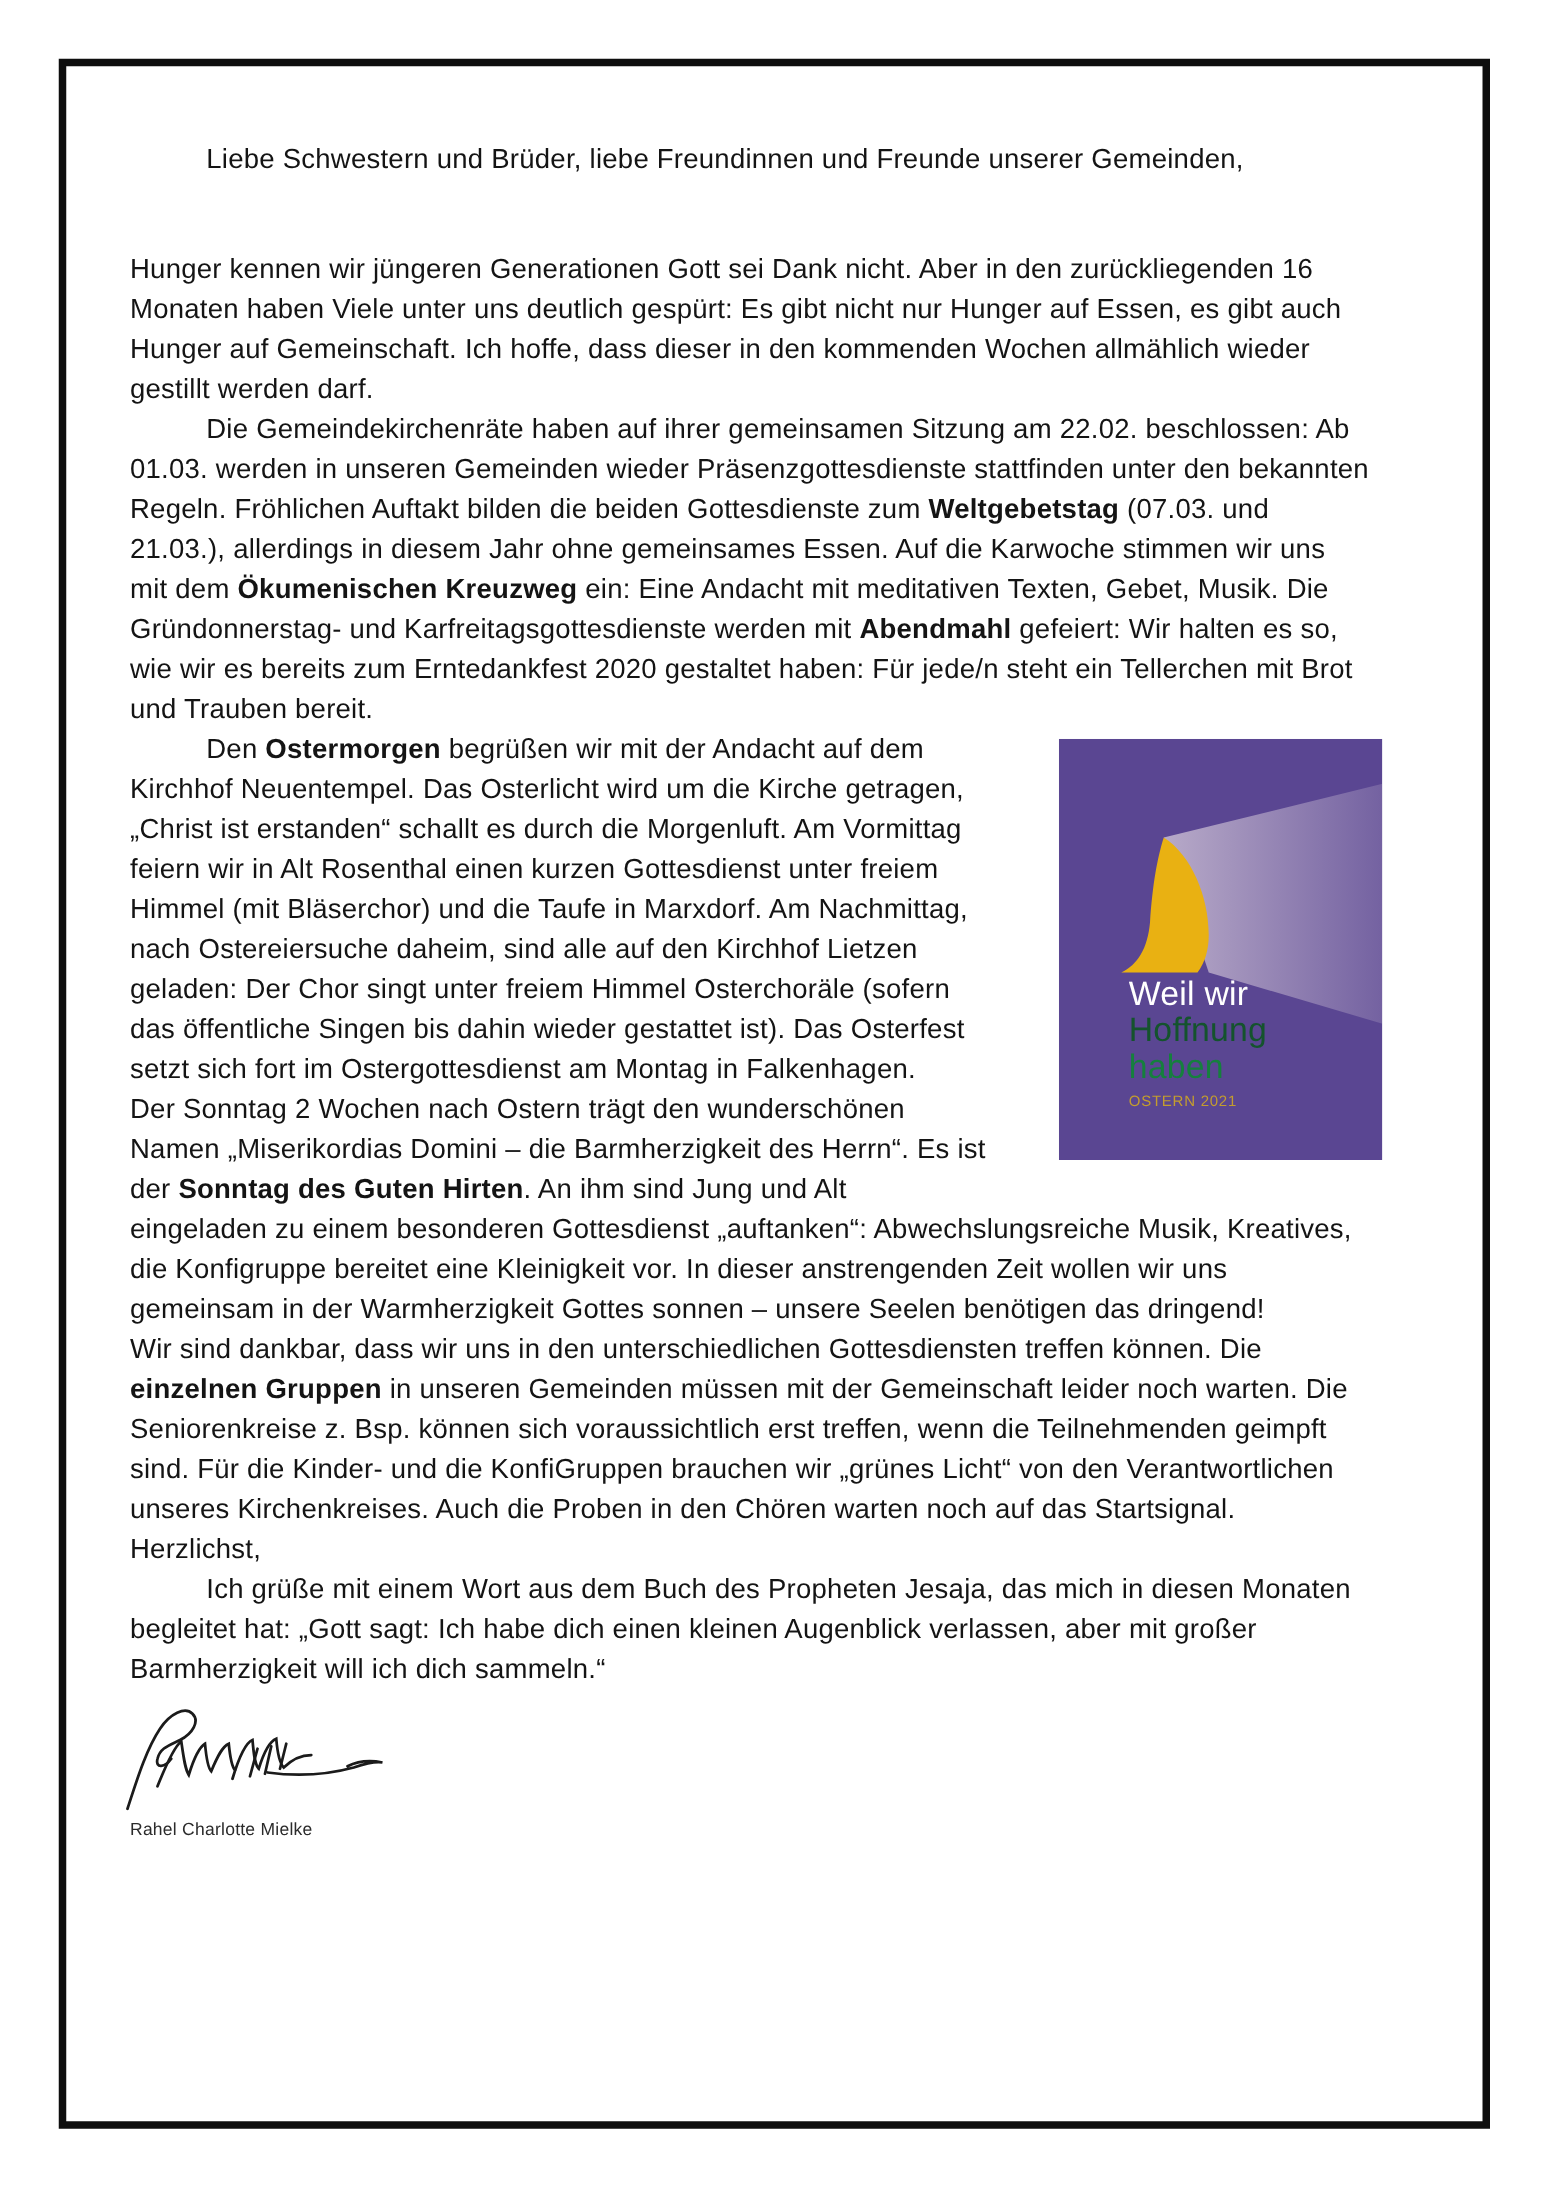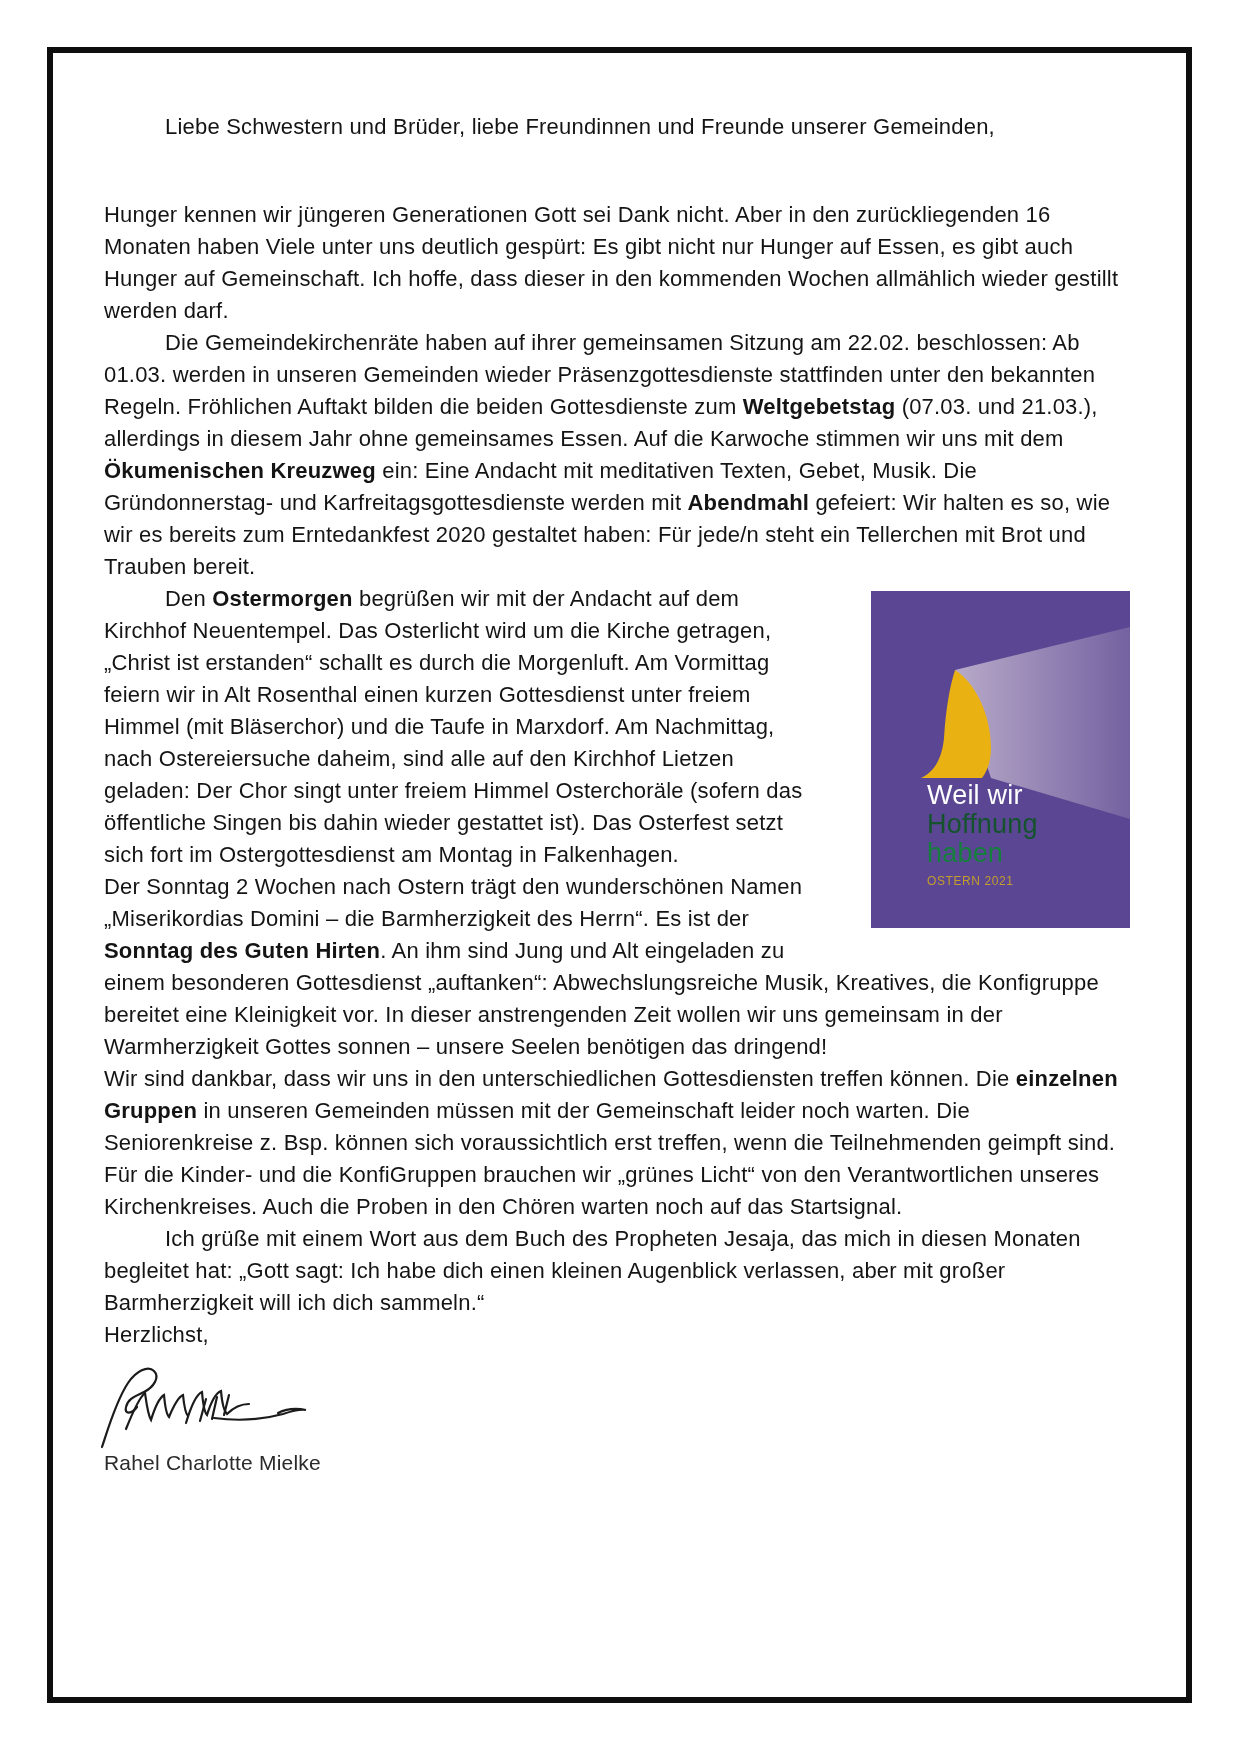--- a/index.html
+++ b/index.html
@@ -13,21 +13,21 @@
   .page-frame {
     position: absolute;
     left: 47px; top: 47px;
     width: 1145px; height: 1656px;
     border: 6px solid #0e0e0e;
     box-sizing: border-box;
     overflow: hidden;
     background: #ffffff;
   }
   .content {
-    padding: 58px 66px 0 51px;
+    padding: 58px 90px 0 51px;
     color: #141414;
     font-size: 22px;
     line-height: 32px;
     letter-spacing: 0.2px;
   }
   .greeting {
     margin: 0 0 56px 0;
     text-indent: 61px;
   }
   p.body-par { margin: 0; }
@@ -58,21 +58,21 @@
     font-size: 12px;
     line-height: 20px;
     margin-top: 3px;
     letter-spacing: 0.6px;
   }
 
   .closing { margin: 53px 0 0 0; }
   .signature-svg { display: block; margin: 12px 0 0 -8px; }
   .signature-name {
     margin-top: 2px;
-    font-size: 21px;
+    font-size: 14px;
     line-height: 24px;
     letter-spacing: 0.2px;
     color: #2b2b2b;
   }
 </style>
 </head>
 <body>
 
 <div class="page-frame">
   <div class="content">
@@ -102,23 +102,23 @@
         <div class="eg-sub" style="color:#c49d2e">OSTERN 2021</div>
       </div>
     </div>
 
     <p class="body-par indent"><span>Den </span><span class="bold">Ostermorgen</span><span> begrüßen wir mit der Andacht auf dem Kirchhof Neuentempel. Das Osterlicht wird um die Kirche getragen, „Christ ist erstanden“ schallt es durch die Morgenluft. Am Vormittag feiern wir in Alt Rosenthal einen kurzen Gottesdienst unter freiem Himmel (mit Bläserchor) und die Taufe in Marxdorf. Am Nachmittag, nach Ostereiersuche daheim, sind alle auf den Kirchhof Lietzen geladen: Der Chor singt unter freiem Himmel Osterchoräle (sofern das öffentliche Singen bis dahin wieder gestattet ist). Das Osterfest setzt sich fort im Ostergottesdienst am Montag in Falkenhagen.</span></p>
 
     <p class="body-par"><span>Der Sonntag 2 Wochen nach Ostern trägt den wunderschönen Namen „Miserikordias Domini – die Barmherzigkeit des Herrn“. Es ist der </span><span class="bold">Sonntag des Guten Hirten</span><span>. An ihm sind Jung und Alt eingeladen zu einem besonderen Gottesdienst „auftanken“: Abwechslungsreiche Musik, Kreatives, die Konfigruppe bereitet eine Kleinigkeit vor. In dieser anstrengenden Zeit wollen wir uns gemeinsam in der Warmherzigkeit Gottes sonnen – unsere Seelen benötigen das dringend!</span></p>
 
     <p class="body-par"><span>Wir sind dankbar, dass wir uns in den unterschiedlichen Gottesdiensten treffen können. Die </span><span class="bold">einzelnen Gruppen</span><span> in unseren Gemeinden müssen mit der Gemeinschaft leider noch warten. Die Seniorenkreise z. Bsp. können sich voraussichtlich erst treffen, wenn die Teilnehmenden geimpft sind. Für die Kinder- und die KonfiGruppen brauchen wir „grünes Licht“ von den Verantwortlichen unseres Kirchenkreises. Auch die Proben in den Chören warten noch auf das Startsignal.</span></p>
 
+    <p class="body-par closing">Herzlichst,</p>
+
     <p class="body-par indent"><span>Ich grüße mit einem Wort aus dem Buch des Propheten Jesaja, das mich in diesen Monaten begleitet hat: „Gott sagt: Ich habe dich einen kleinen Augenblick verlassen, aber mit großer Barmherzigkeit will ich dich sammeln.“</span></p>
-
-    <p class="body-par closing">Herzlichst,</p>
 
     <svg class="signature-svg" width="230" height="86" viewBox="0 0 230 86" xmlns="http://www.w3.org/2000/svg">
       <g fill="none" stroke="#1b1b1b" stroke-width="2.2" stroke-linecap="round">
         <path d="M6,84 C12,66 20,38 32,20 C40,8 52,2 58,8 C64,14 58,24 48,29 C40,33 32,35 30,44 C28,52 36,51 41,44"></path>
         <path d="M30,66 C38,46 44,34 49,30 C51,44 52,52 55,57 C59,44 63,35 68,32 C69,43 70,51 73,54 C78,42 82,34 87,32 C88,42 89,50 92,53"></path>
         <path d="M90,60 C96,40 101,31 106,29 C107,41 108,49 111,52 C115,39 120,30 125,28 C126,40 128,48 131,51 C137,45 145,41 153,41"></path>
         <path d="M118,55 C140,58 165,57 187,51 C196,48 204,46 210,47 C200,45 190,46 182,50"></path>
         <path d="M110,36 L104,58 M121,34 L116,56 M133,32 L128,52"></path>
       </g>
     </svg>

